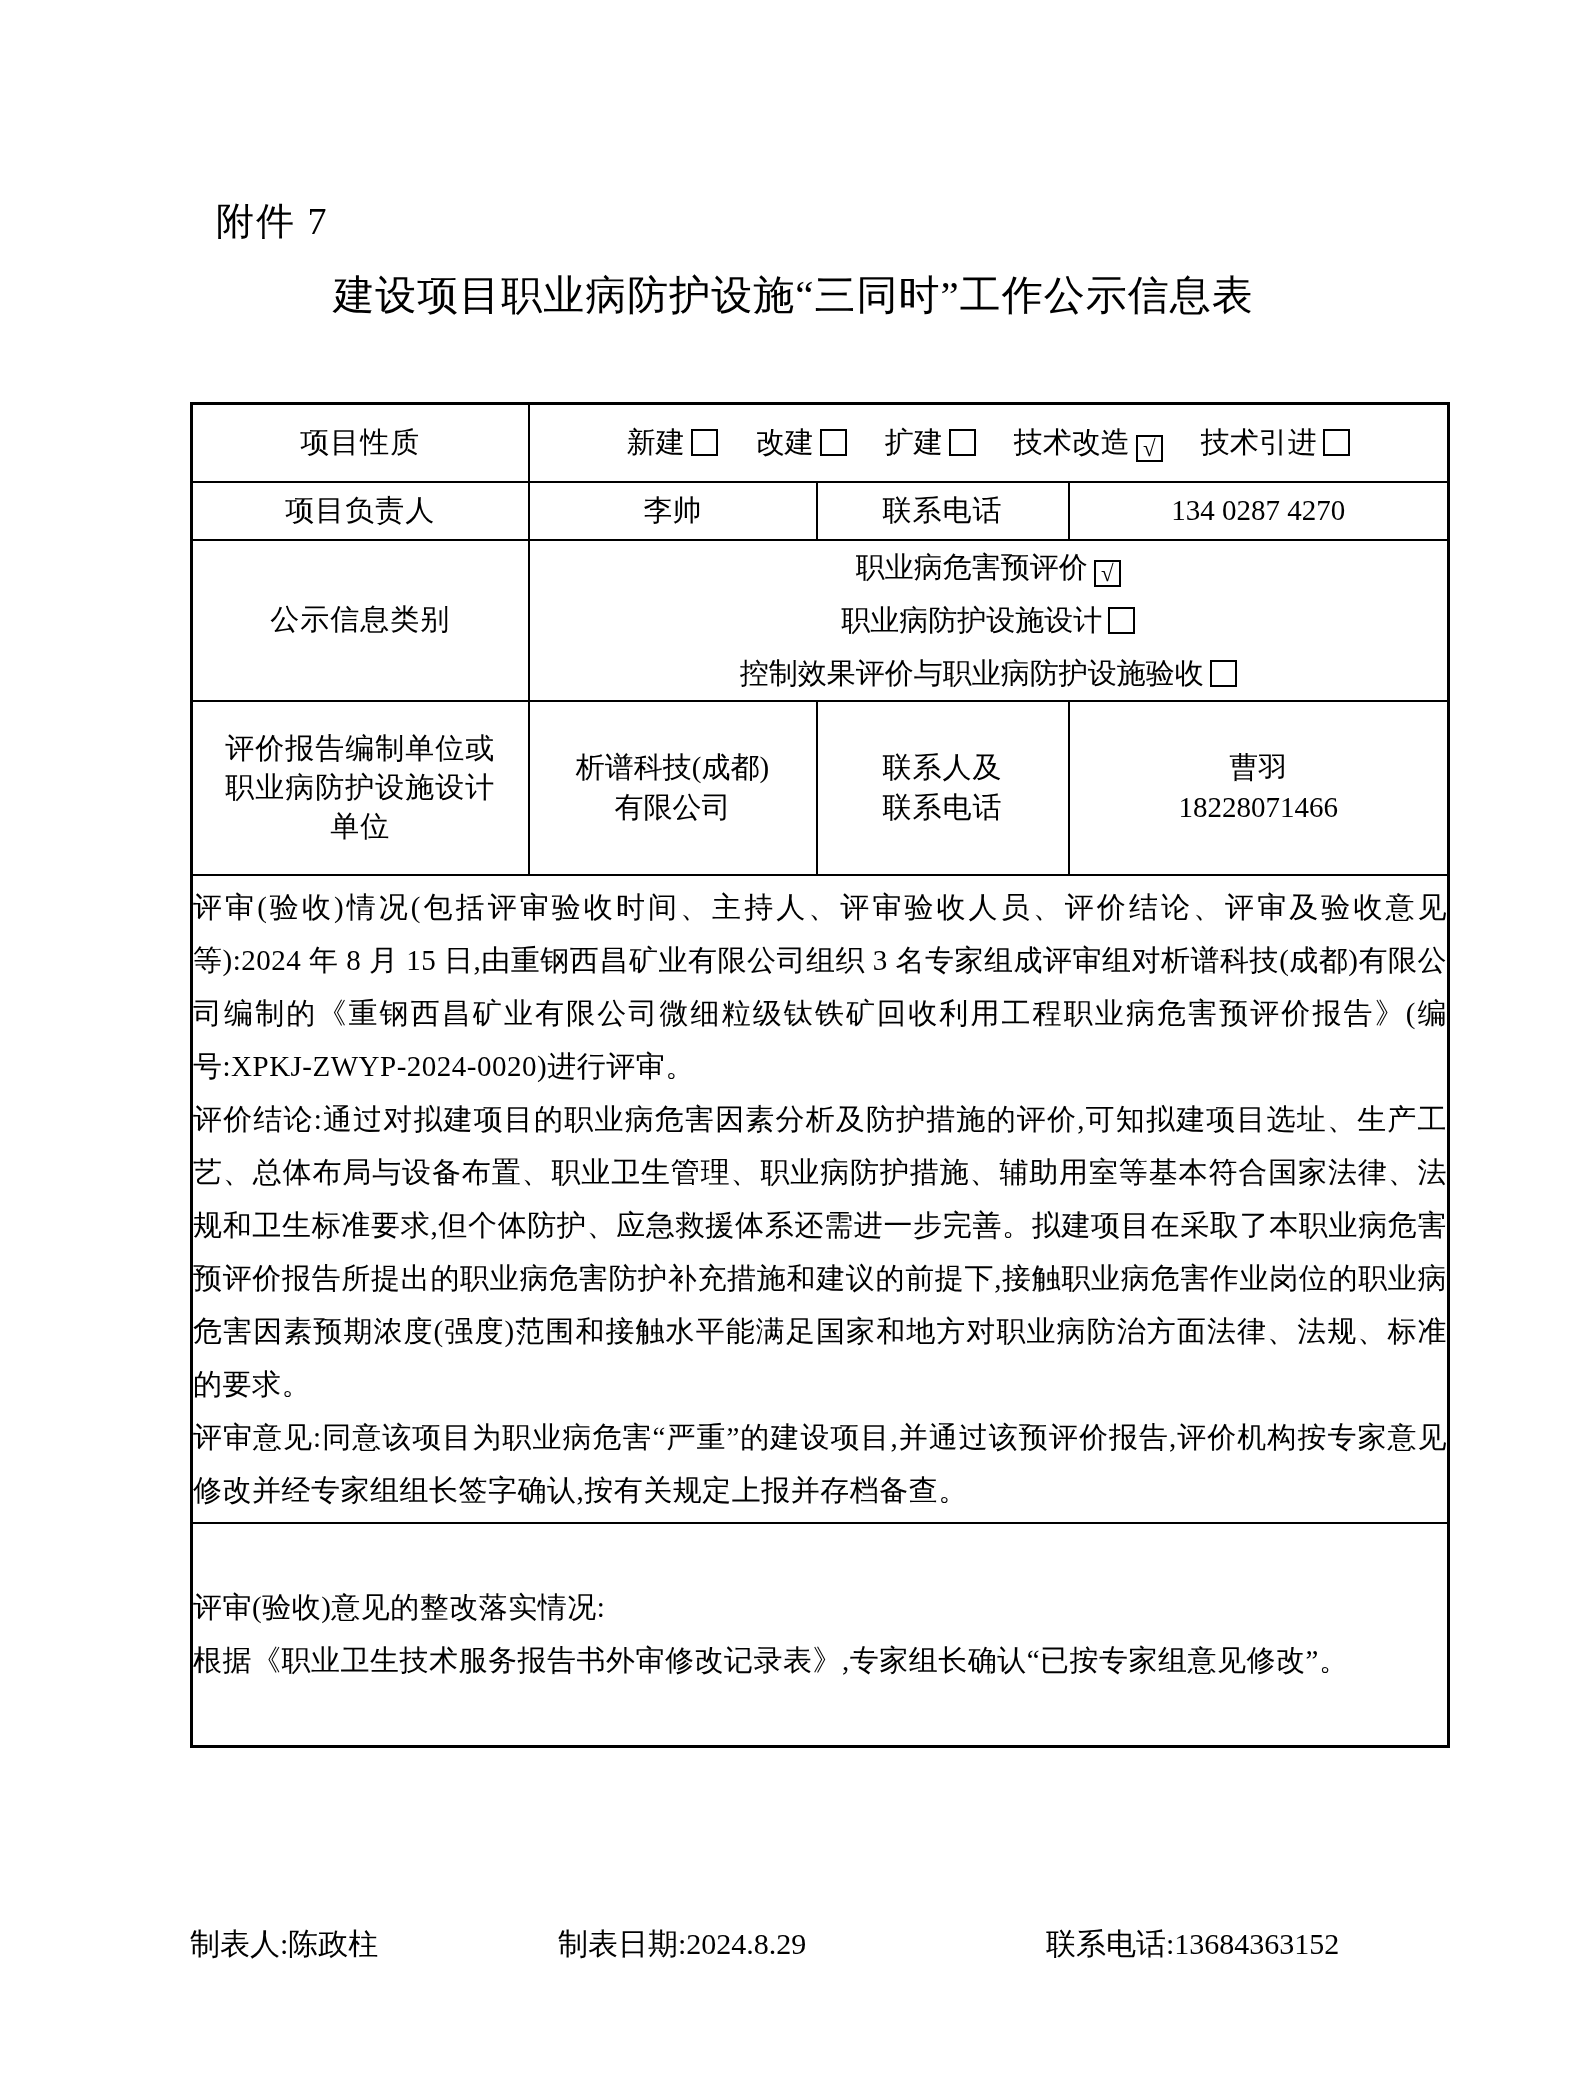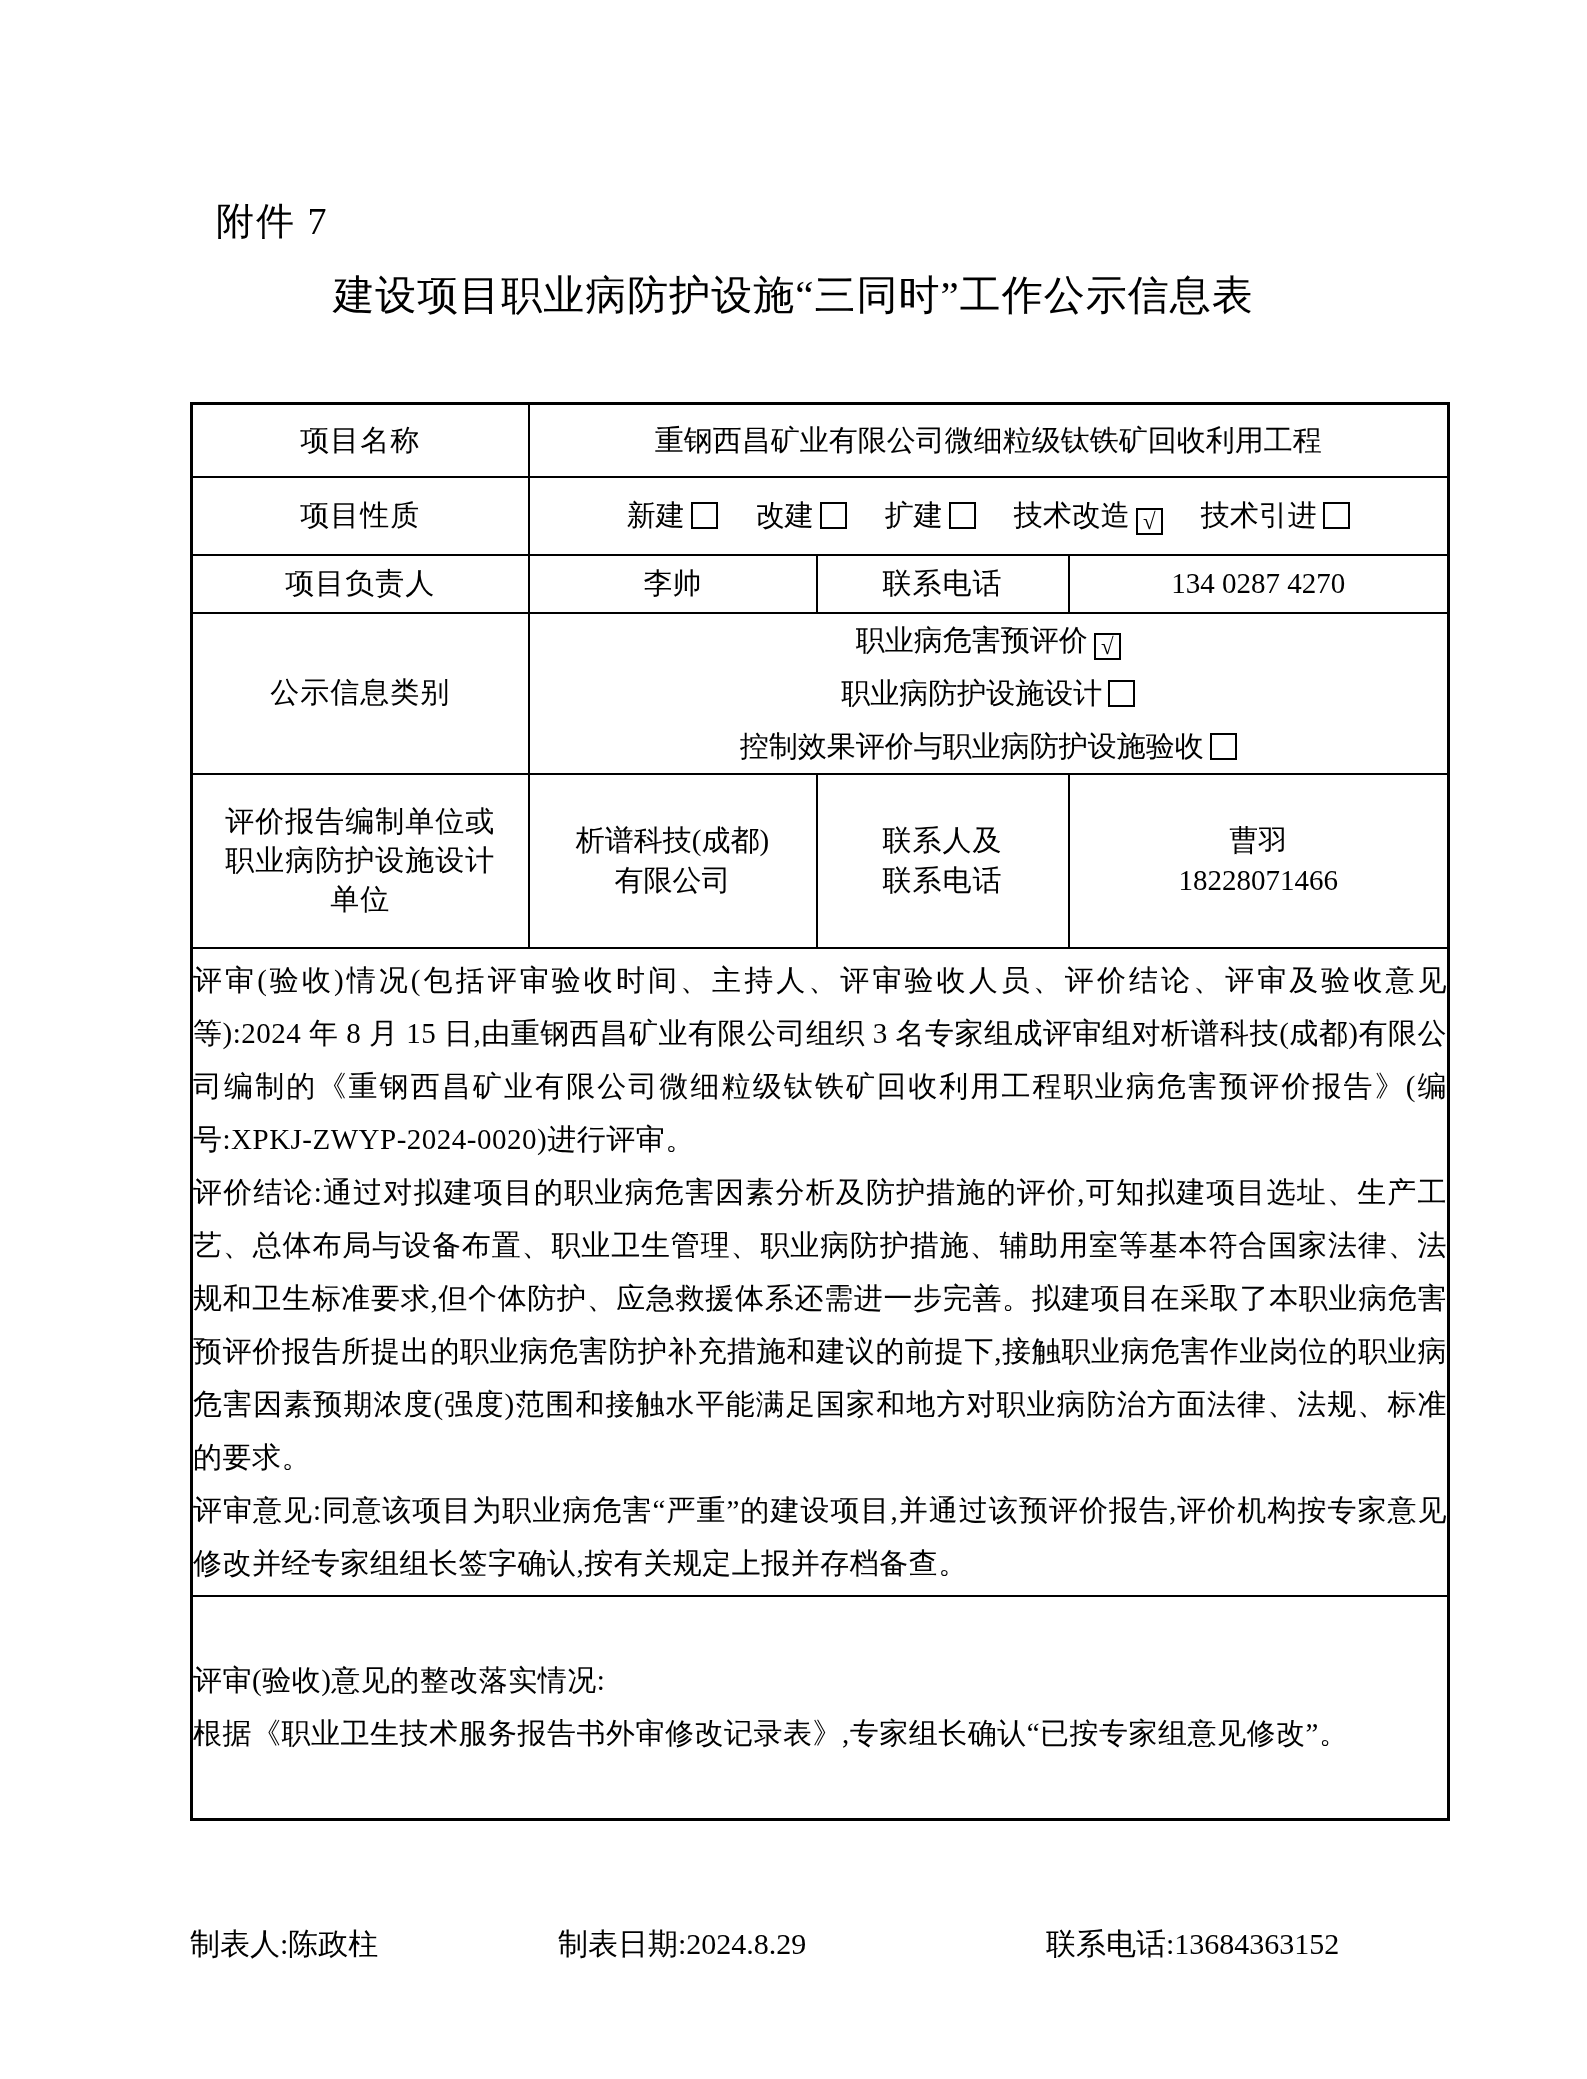--- a/index.html
+++ b/index.html
@@ -113,24 +113,20 @@
   <div class="form-table-wrap">
     <table class="form-table">
       <colgroup>
         <col style="width:337px">
         <col style="width:288px">
         <col style="width:252px">
         <col style="width:380px">
       </colgroup>
 
       <tbody>
-          <tr style="height:73px;">
-        <td class="lbl">项目名称</td>
-        <td colspan="3">重钢西昌矿业有限公司微细粒级钛铁矿回收利用工程</td>
-      </tr>
 
 
       <tr style="height:78px;">
         <td class="lbl">项目性质</td>
         <td colspan="3">
           <div class="nature-opts">
             <span class="opt"><span>新建</span><span class="cbox"></span></span>
             <span class="opt"><span>改建</span><span class="cbox"></span></span>
             <span class="opt"><span>扩建</span><span class="cbox"></span></span>
             <span class="opt"><span>技术改造</span><span class="cbox">√</span></span>

